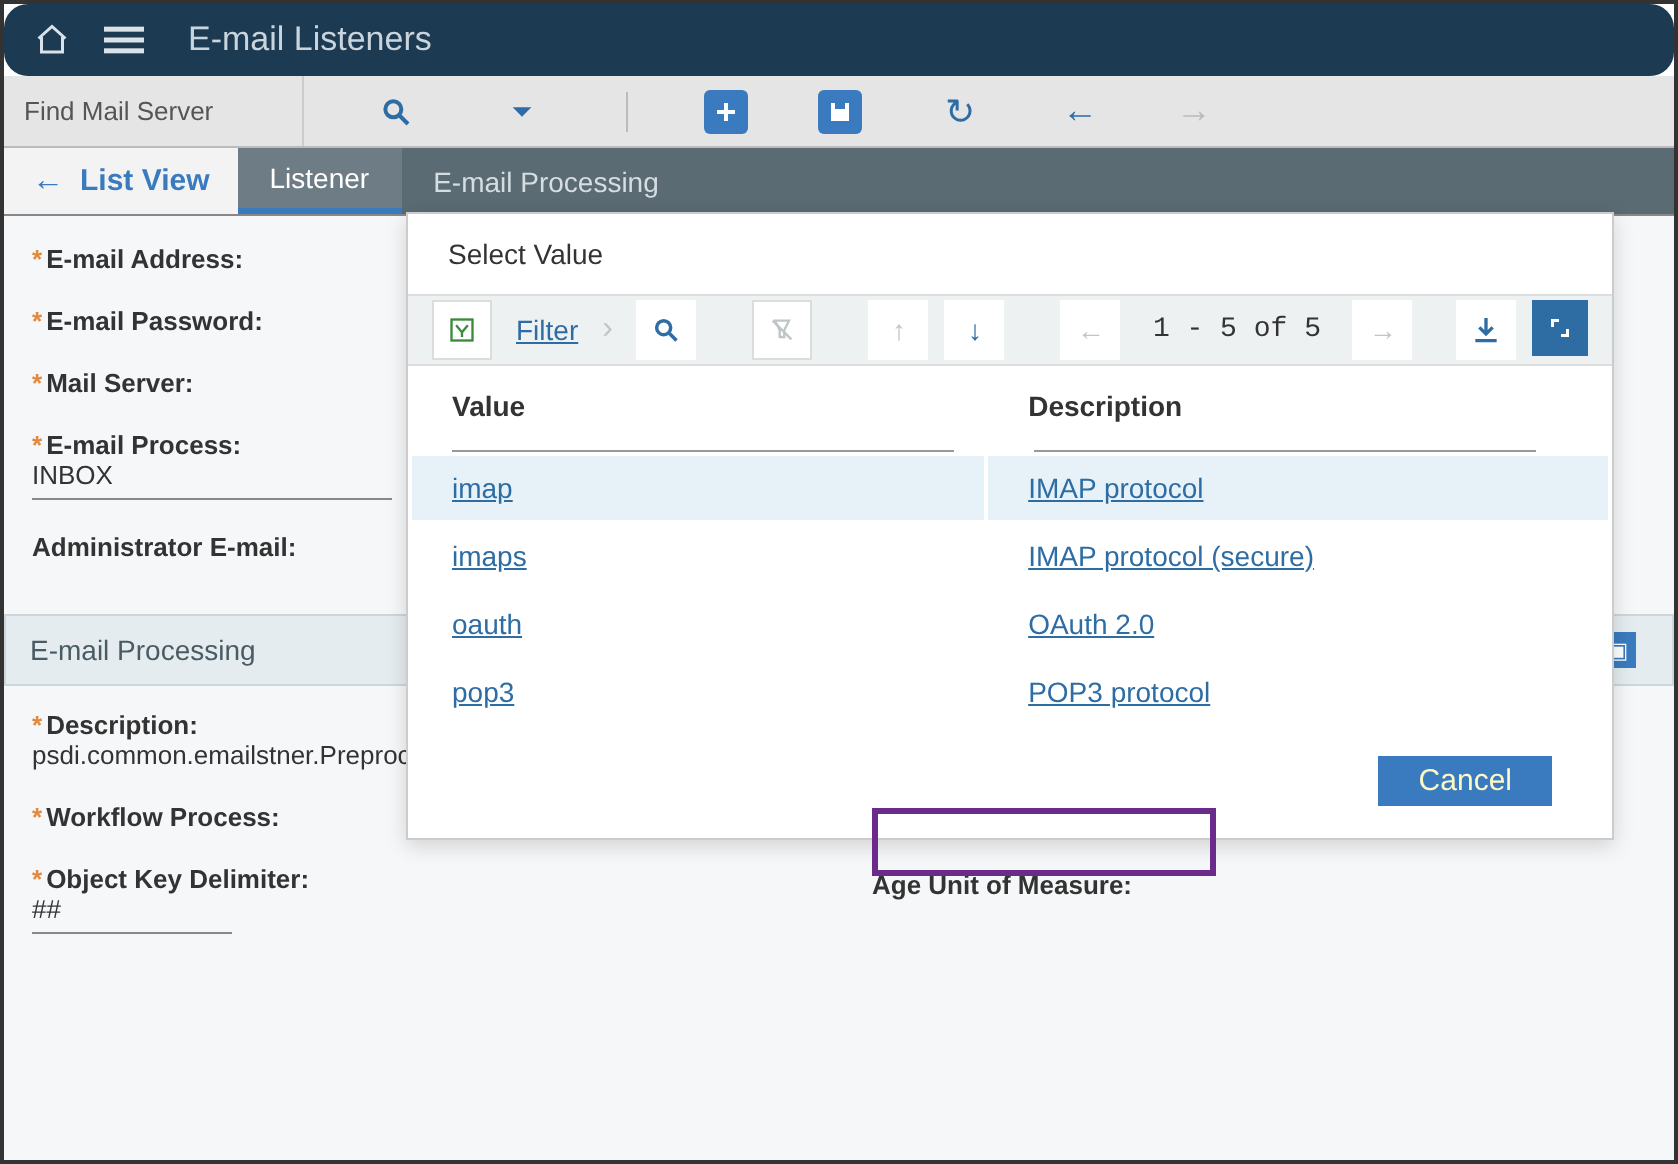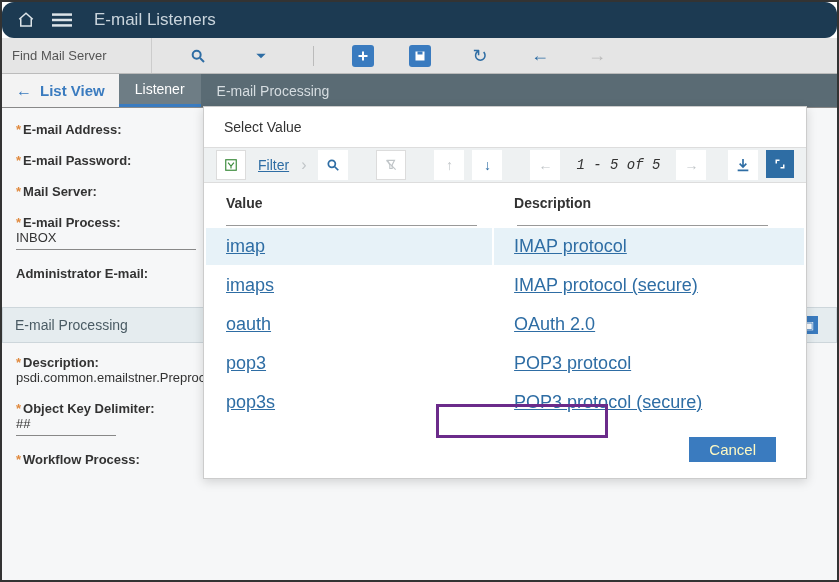--- a/index.html
+++ b/index.html
@@ -40,27 +40,27 @@
   
   .modal { position: absolute; top: 104px; left: 201px; right: 30px; background: #fff; border: 1px solid #ccc; box-shadow: 0 3px 10px rgba(0,0,0,0.15); padding-bottom: 16px; }
   .modal-title { padding: 12px 20px; font-size: 14px; color: #333; }
   .modal-toolbar { background: #eef1f2; border-top:1px solid #ddd; border-bottom:1px solid #ddd; height: 36px; display: flex; align-items: center; padding: 0 12px; gap: 8px; }
   .mt-btn { width: 30px; height: 30px; display:flex; align-items:center; justify-content:center; border: 1px solid #dcdcdc; background:#fff; font-size:14px;}
   .mt-btn.green{color:#3a8a3a;}
   .mt-btn.blue{color:#2e6da4;}
   .mt-btn.dim{color:#c0c5c8;}
   .filter-link{color:#2e6da4; text-decoration:underline; font-size:14px; margin-left:4px;}
   .mt-spacer{flex:0 0 12px;}
-  .mt-paging { font-family: 'Courier New', monospace; font-size: 14px; color: #333; padding: 0 8px; white-space:pre;font-style:italic;}
+  .mt-paging { font-family: 'Courier New', monospace; font-size: 14px; color: #333; padding: 0 8px; white-space:pre;}
   .mt-right{margin-left:auto; display:flex; gap:8px;}
   .mt-sq{width:28px;height:28px;background:#2e6da4;display:flex;align-items:center;justify-content:center;color:#fff;}
   
   .modal-table { width: 100%; }
   .modal-table th { text-align:left; font-weight: bold; font-size:14px; color:#333; padding: 10px 20px 6px 20px;}
-  .modal-table td { padding: 8px 20px; font-size: 18px;}
+  .modal-table td { padding: 8px 20px; font-size: 14px;}
   .modal-table td a { color: #2e6da4; text-decoration: underline; }
   .thunder { border-bottom: 1px solid #999; display:block; height:1px; margin: 6px 20px 0 20px;}
   .modal-table tr.selected { background: #e7f2f8; }
   .highlight-box { position: absolute; border: 3px solid #6b2b8a; left: 232px; right: 198px; top: 297px; height: 34px; pointer-events:none; z-index:10;}
   
   .modal-footer { display:flex; justify-content:flex-end; padding: 14px 30px 0 0;}
   .btn-cancel { background: #3a7bbf; color:#fef9c3; border:none; padding: 4px 20px; font-size: 15px; cursor:pointer;}
   
   svg { display:block; }
 </style>
@@ -152,26 +152,26 @@
     <span class="sqbtn">▣</span>
   </div>
 
   <div class="two-col">
     <div style="width:360px;">
       <div class="field">
         <span class="req">*</span><span class="label">Description:</span><br>
         <span class="val">psdi.common.emailstner.Preprocesso</span>
       </div>
       <div class="field">
+        <span class="req">*</span><span class="label">Workflow Process:</span>
+      </div>
+      <div class="field">
         <span class="req">*</span><span class="label">Object Key Delimiter:</span><br>
         <span class="val">##</span>
         <span class="underline" style="width:100px;"></span>
-      </div>
-      <div class="field">
-        <span class="req">*</span><span class="label">Workflow Process:</span>
       </div>
     </div>
     <div style="width:300px; padding-top:40px;">
       <div class="field">
         <span class="label">Age Threshold:</span>
         <span class="underline" style="width:100px;margin-top:6px;"></span>
       </div>
       <div class="field" style="margin-top:12px;">
         <span class="label">Age Unit of Measure:</span>
       </div>
@@ -254,24 +254,20 @@
           <td><a href="#">IMAP protocol (secure)</a></td>
         </tr>
         <tr>
           <td><a href="#">oauth</a></td>
           <td><a href="#">OAuth 2.0</a></td>
         </tr>
         <tr>
           <td><a href="#">pop3</a></td>
           <td><a href="#">POP3 protocol</a></td>
         </tr>
-        <tr>
-          <td><a href="#">pop3s</a></td>
-          <td><a href="#">POP3 protocol (secure)</a></td>
-        </tr>
       </tbody>
   </table>
 
   <div class="highlight-box"></div>
 
   <div class="modal-footer">
     <button class="btn-cancel">Cancel</button>
   </div>
 </div>
 

